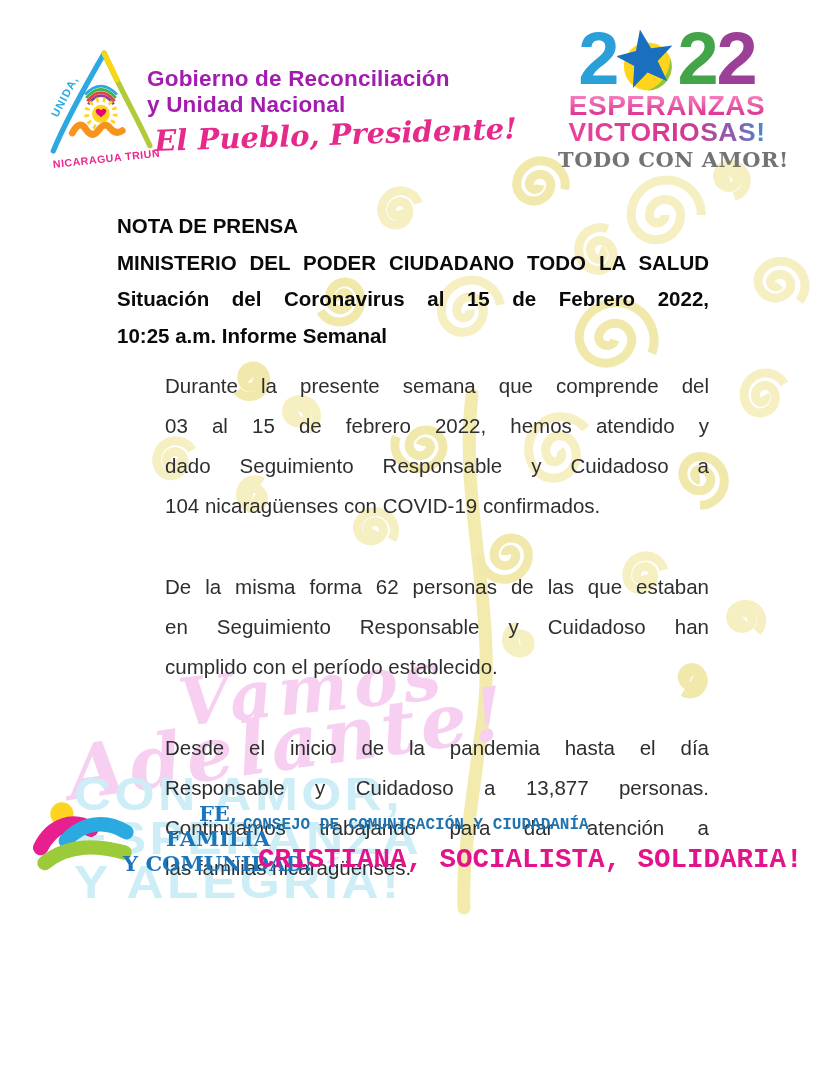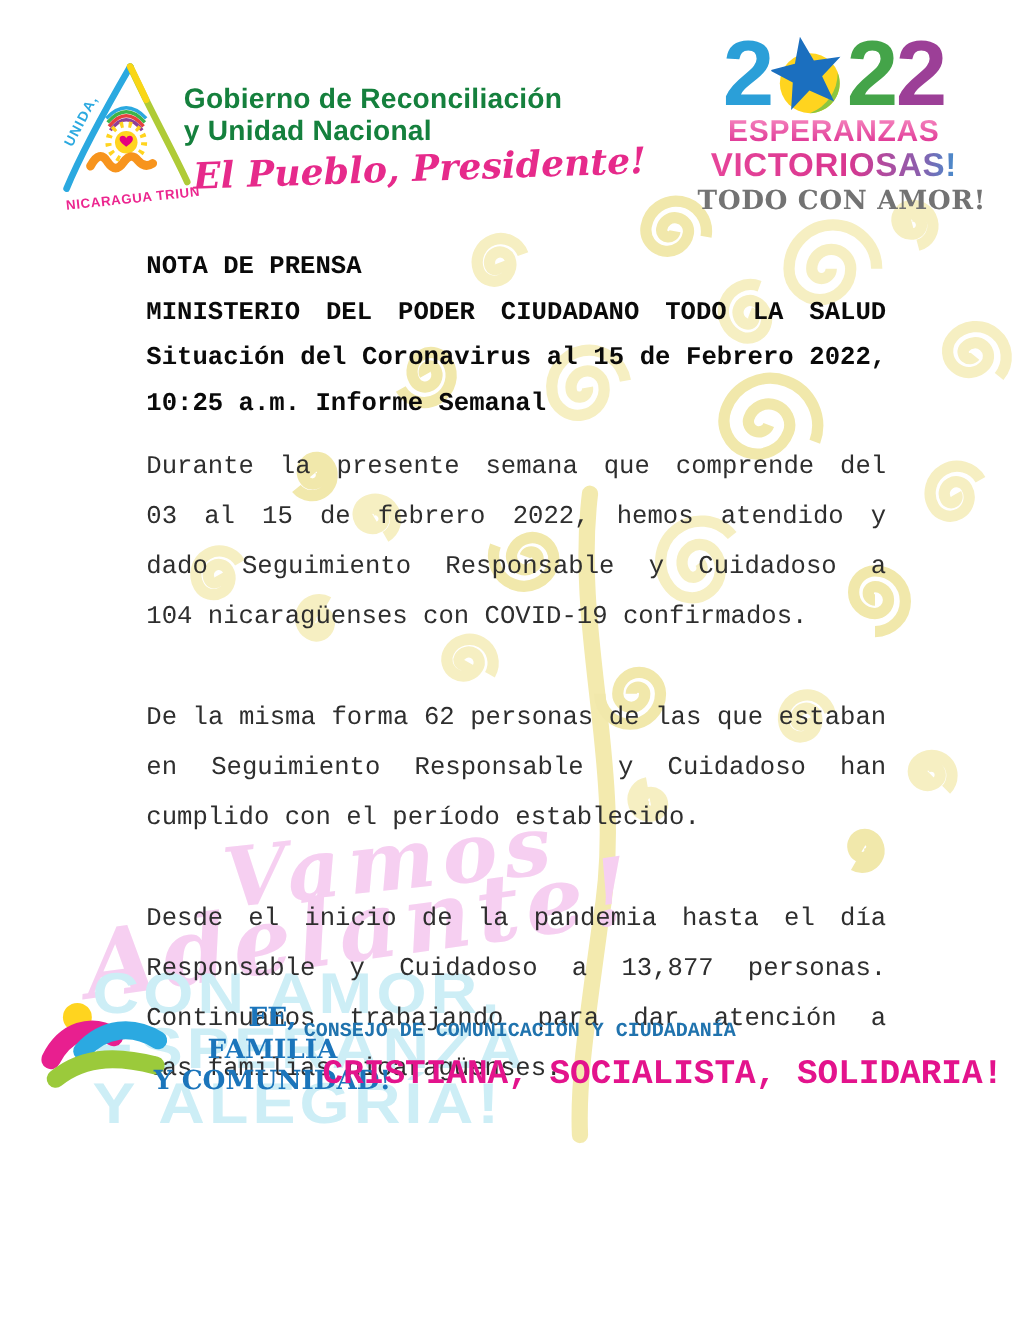--- a/index.html
+++ b/index.html
@@ -19,59 +19,59 @@
   .wm-script.v2{left:66px;top:706px;font-size:74px;letter-spacing:5px;transform:rotate(-8deg);}
   .wm-block{
     position:absolute;left:74px;top:772px;color:#cdeef6;
     font-weight:900;font-size:46px;line-height:44px;letter-spacing:3px;
     transform:scaleX(1.12);transform-origin:left top;white-space:nowrap;
   }
   
   .header{position:absolute;inset:0;z-index:2;}
   .gov-logo{position:absolute;left:42px;top:48px;width:118px;height:122px;}
   .gov-text{position:absolute;left:147px;top:66px;}
-  .gov-line{color:#15803d;font-weight:700;font-size:22.5px;line-height:26px;letter-spacing:.2px;white-space:nowrap;}
+  .gov-line{color:#a21caf;font-weight:700;font-size:22.5px;line-height:26px;letter-spacing:.2px;white-space:nowrap;}
   .gov-script{
     margin-top:6px;margin-left:8px;color:#e62a8b;white-space:nowrap;
     font-family:"DejaVu Serif",serif;font-style:italic;font-weight:700;
     font-size:29px;transform:rotate(-2deg);transform-origin:left bottom;
   }
   .logo2022{position:absolute;left:558px;top:18px;width:218px;text-align:center;}
   .digits{display:flex;align-items:flex-end;justify-content:center;height:74px;}
   .digit{font-weight:900;font-size:74px;line-height:66px;letter-spacing:-2px;font-family:"Liberation Sans",sans-serif;}
   .d-blue{color:#2b9fd8;} .d-green{color:#44a449;} .d-purple{color:#9c3f97;}
   .digit-zero{position:relative;width:60px;height:66px;}
   .l22-1{
-    font-weight:900;font-size:24px;line-height:27px;letter-spacing:.5px;
+    font-weight:900;font-size:28px;line-height:27px;letter-spacing:.5px;
     background:linear-gradient(180deg,#f584be 10%,#dd2f91 90%);
     -webkit-background-clip:text;background-clip:text;color:transparent;white-space:nowrap;
   }
   .l22-2{
     font-weight:900;font-size:26.5px;line-height:27px;letter-spacing:.5px;
     background:linear-gradient(90deg,#e8469b 0%,#d9368f 55%,#8a5fae 82%,#2b9fd8 100%);
     -webkit-background-clip:text;background-clip:text;color:transparent;white-space:nowrap;
   }
   .l22-3{
     margin-top:3px;color:#737373;font-family:"DejaVu Serif",serif;
     font-weight:800;font-size:21px;line-height:22px;letter-spacing:.5px;white-space:nowrap;
   }
   
   .doc{
-    position:absolute;left:117px;top:196px;width:592px;z-index:2;
-    font-family:Liberation Mono, monospace;
+    position:absolute;left:117px;top:208px;width:592px;z-index:2;
+    font-family:Liberation Sans, sans-serif;
   }
   .doc-title{margin-bottom:12px;}
   .title-line{
     font-weight:700;color:#0a0a0a;font-size:20.5px;line-height:36.5px;white-space:nowrap;
   }
   .doc-title .title-line:nth-child(2),
   .doc-title .title-line:nth-child(3){
     white-space:normal;text-align:justify;text-align-last:justify;
   }
-  .paragraph{margin-bottom:41px;}
+  .paragraph{margin-bottom:41px;margin-left:48px;}
   .body-line{
     color:#2e2e2e;font-size:20.5px;line-height:40px;
     text-align:justify;text-align-last:justify;
   }
   .body-line.last{text-align-last:left;}
   
   .footer{position:absolute;inset:auto 0 0 0;height:140px;bottom:0;z-index:2;}
   .fe-logo{position:absolute;left:33px;top:-131px;width:106px;height:80px;}
   .fe-text{
     position:absolute;left:118px;top:-127px;width:200px;text-align:center;

